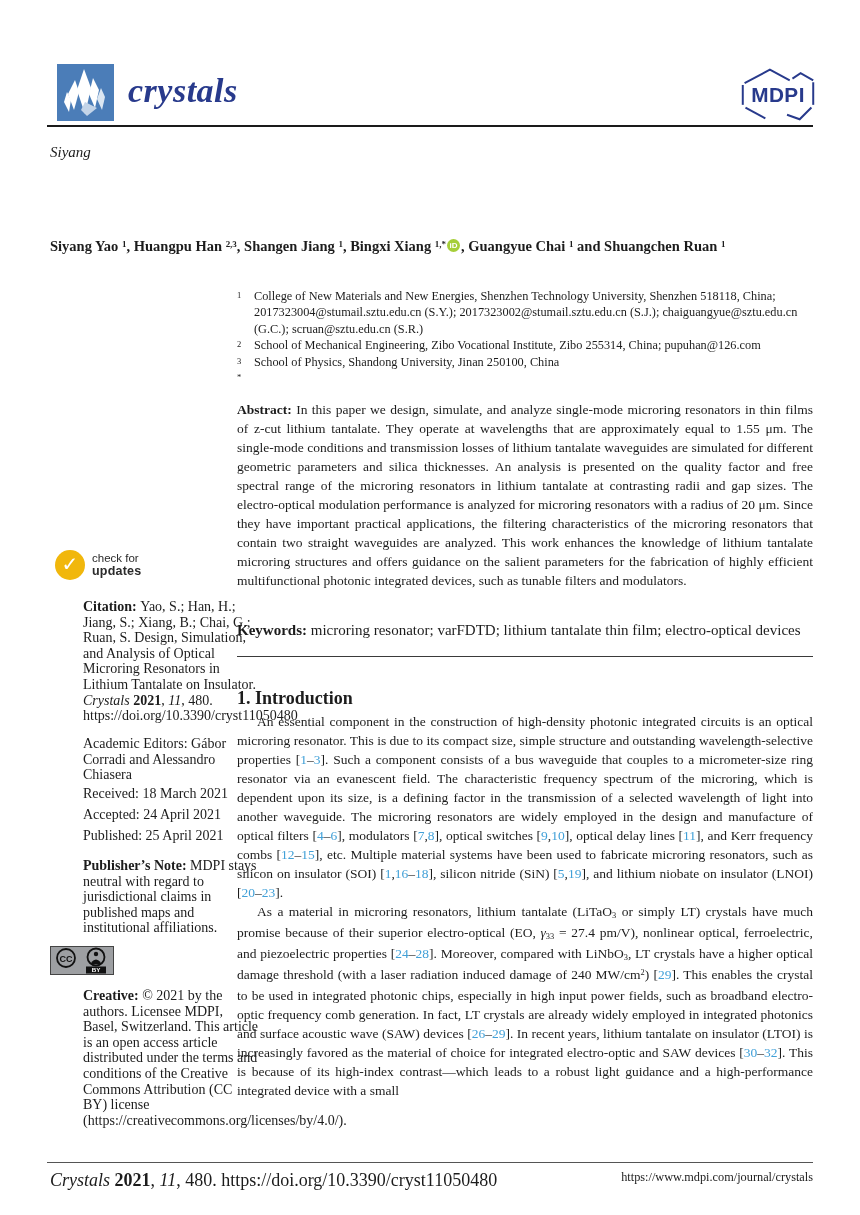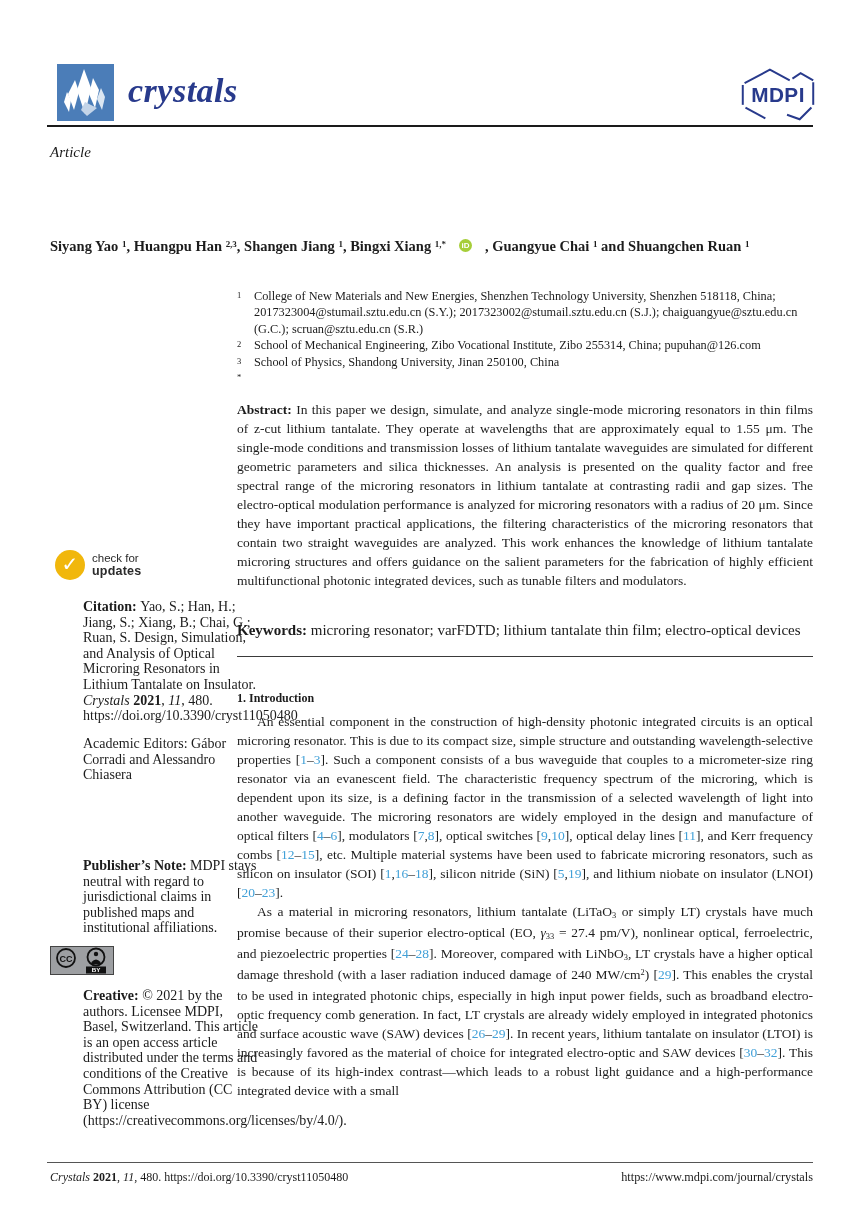--- a/index.html
+++ b/index.html
@@ -43,54 +43,54 @@
   }
   .keywords{
     position:absolute;left:237px;top:621px;width:576px;
     font-size:15px;line-height:19px;text-align:justify;
   }
   .divider{position:absolute;left:237px;top:656px;width:576px;height:1px;background:#3a3a3a;}
   .intro{
     position:absolute;left:237px;top:689px;width:576px;
     font-size:13.5px;line-height:19px;text-align:justify;
   }
-  .intro h2{font-size:12px;font-weight:bold;margin-bottom:4px;text-align:left;}
+  .intro h2{font-size:18px;font-weight:bold;margin-bottom:4px;text-align:left;}
   .intro p{text-indent:20px;}
   
   .sidebar-text{font-size:14px;line-height:15.6px;margin-left:33px;}
   .check-badge{position:absolute;left:55px;top:550px;width:130px;display:flex;align-items:center;cursor:pointer;}
   .check-icon{
     width:30px;height:30px;border-radius:50%;background:var(--badgeyellow);
     color:#fff;font-size:20px;font-weight:bold;text-align:center;line-height:29px;
     font-family:"DejaVu Sans",sans-serif;flex:0 0 30px;
   }
   .check-text{margin-left:7px;font-family:"Liberation Sans",sans-serif;font-size:11.5px;line-height:13px;color:#2b2b2b;}
   .check-text .l2{font-weight:bold;font-size:12.5px;letter-spacing:0.2px;}
   .citation{position:absolute;left:50px;top:599px;width:174px;}
   .editors{position:absolute;left:50px;top:736px;width:176px;}
   .dates{position:absolute;left:50px;top:783px;width:176px;}
   .dates div{line-height:21px;}
   .pubnote{position:absolute;left:50px;top:858px;width:176px;}
   .cc-badge{position:absolute;left:50px;top:946px;width:83px;height:29px;cursor:pointer;}
   .copyright{position:absolute;left:50px;top:988px;width:176px;}
   
   .rule-footer{position:absolute;left:47px;top:1162px;width:766px;height:1px;background:#555;}
-  .footer-left{position:absolute;left:50px;top:1170px;font-size:12px;}
+  .footer-left{position:absolute;left:50px;top:1170px;font-size:18px;}
   .footer-right{position:absolute;right:47px;top:1170px;font-size:12.3px;}
   
   .b{font-weight:bold;}
   .i{font-style:italic;}
   .sup{font-size:0.62em;position:relative;top:-0.5em;}
   .sub{font-size:0.62em;position:relative;top:0.25em;}
   .ref{color:var(--refblue);}
   .orcid{
     display:inline-block;width:13px;height:13px;border-radius:50%;
     background:var(--orcidgreen);color:#fff;font-size:8px;line-height:13px;
     text-align:center;font-family:"Liberation Sans",sans-serif;
-    font-style:normal;font-weight:bold;position:relative;top:-3px;margin:0 13px;
+    font-style:normal;font-weight:bold;position:relative;top:-3px;margin:0 1px;
   }
 </style>
 </head>
 <body>
 
 <div id="page">
 
   <div class="logo-box">
     <svg width="57" height="57" viewBox="0 0 57 57">
       <rect x="0" y="0" width="57" height="57" fill="var(--logoblue)"></rect>
@@ -111,21 +111,21 @@
         <polyline points="58,14 67,8 81,16"></polyline>
         <polyline points="81,18 81,43"></polyline>
         <polyline points="6,46 28,58"></polyline>
         <polyline points="52,54 66,59 79,46"></polyline>
       </g>
       <text x="42" y="40" text-anchor="middle" font-family="Liberation Sans, sans-serif" font-size="23" font-weight="bold" fill="var(--navy)" letter-spacing="0.5">MDPI</text>
     </svg>
   </div>
   <div class="rule-header"></div>
 
-  <div class="article-label">Article</div>
+  <div class="article-label">Siyang</div>
   <div class="authors"><span>Siyang Yao </span><span class="sup">1</span><span>, Huangpu Han </span><span class="sup">2,3</span><span>, Shangen Jiang </span><span class="sup">1</span><span>, Bingxi Xiang </span><span class="sup">1,*</span><span class="orcid">iD</span><span>, Guangyue Chai </span><span class="sup">1</span><span> and Shuangchen Ruan </span><span class="sup">1</span></div>
 
   <div class="affiliations">
     <div class="aff-item">
       <span class="aff-marker">1</span>
       <span>College of New Materials and New Energies, Shenzhen Technology University, Shenzhen 518118, China; 2017323004@stumail.sztu.edu.cn (S.Y.); 2017323002@stumail.sztu.edu.cn (S.J.); chaiguangyue@sztu.edu.cn (G.C.); scruan@sztu.edu.cn (S.R.)</span>
     </div>
     <div class="aff-item">
       <span class="aff-marker">2</span>
       <span>School of Mechanical Engineering, Zibo Vocational Institute, Zibo 255314, China; pupuhan@126.com</span>
@@ -152,20 +152,25 @@
   <div class="check-badge">
     <span class="check-icon">✓</span>
     <span class="check-text">
       <span class="l1">check for</span><br>
       <span class="l2">updates</span>
     </span>
   </div>
 
   <div class="citation sidebar-text"><span class="b">Citation: </span><span>Yao, S.; Han, H.; Jiang, S.; Xiang, B.; Chai, G.; Ruan, S. Design, Simulation, and Analysis of Optical Microring Resonators in Lithium Tantalate on Insulator. </span><span class="i">Crystals </span><span class="b">2021</span><span>, </span><span class="i">11</span><span>, 480. https://doi.org/10.3390/cryst11050480</span></div>
   <div class="editors sidebar-text">Academic Editors: Gábor Corradi and Alessandro Chiasera</div>
+  <div class="dates sidebar-text">
+    <div>Received: 18 March 2021</div>
+    <div>Accepted: 24 April 2021</div>
+    <div>Published: 25 April 2021</div>
+  </div>
   <div class="pubnote sidebar-text"><span class="b">Publisher’s Note: </span><span>MDPI stays neutral with regard to jurisdictional claims in published maps and institutional affiliations.</span></div>
 
   <div class="cc-badge">
     <svg width="64" height="29" viewBox="0 0 64 29">
       <rect x="0.5" y="0.5" width="63" height="28" fill="var(--ccgray)" stroke="#444" stroke-width="1"></rect>
       <circle cx="16" cy="12" r="9" fill="none" stroke="#111" stroke-width="1.8"></circle>
       <text x="16" y="15.5" text-anchor="middle" font-family="Liberation Sans, sans-serif" font-size="9" font-weight="bold" fill="#111">CC</text>
       <circle cx="46" cy="11" r="8.5" fill="none" stroke="#111" stroke-width="1.8"></circle>
       <circle cx="46" cy="8" r="2.2" fill="#111"></circle>
       <path d="M41.5 16 q4.5 -5 9 0 l0 2 l-9 0 z" fill="#111"></path>

